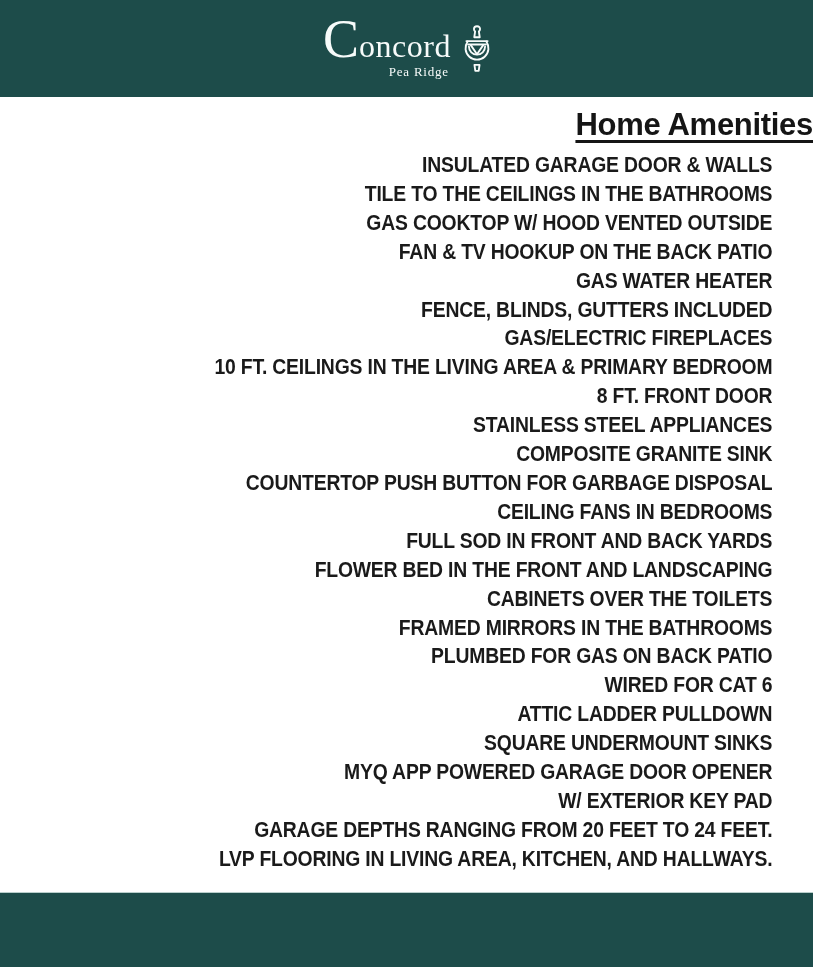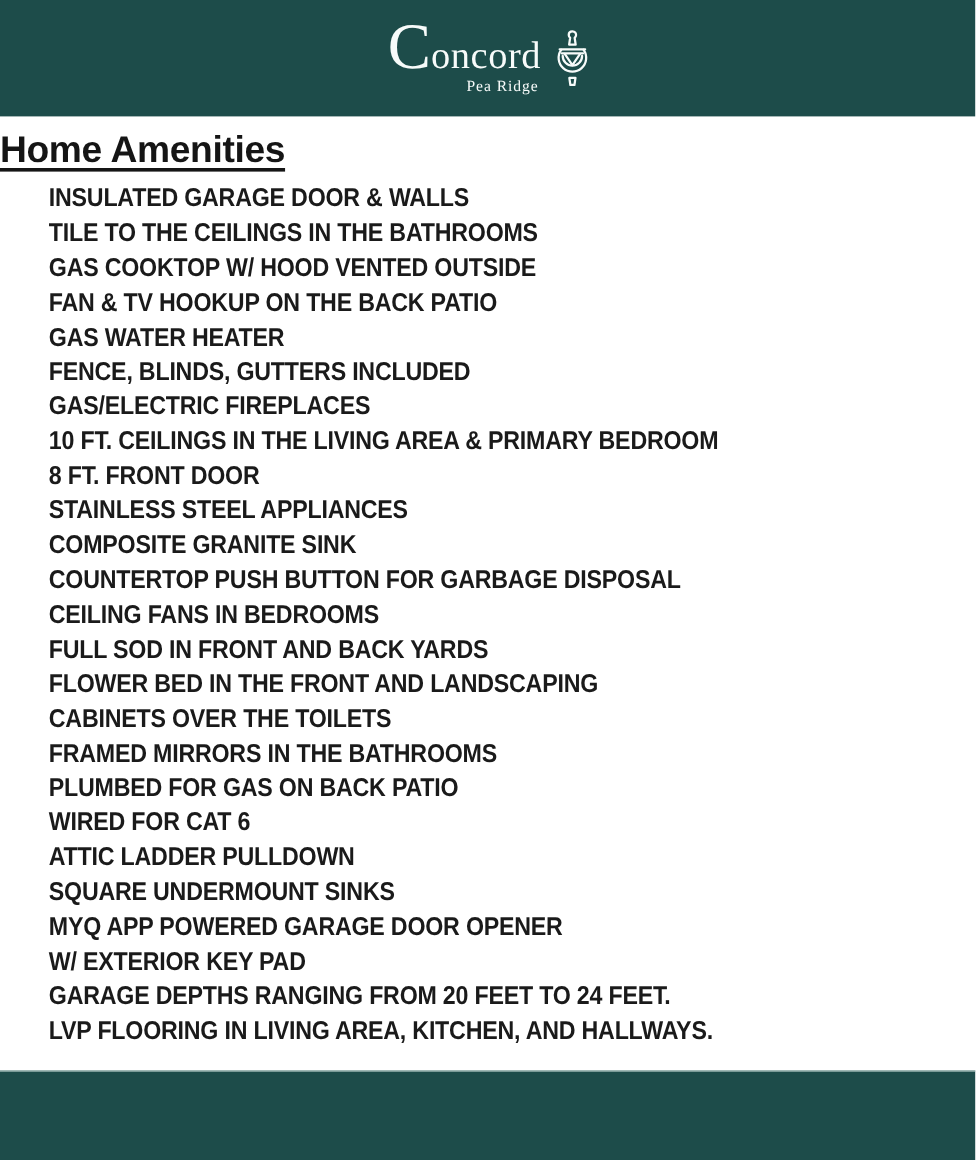--- a/index.html
+++ b/index.html
@@ -61,21 +61,21 @@
     padding-right: 2px;
   }
   .knocker {
     display: block;
     margin-top: 2px;
   }
 
   
   .main {
     flex: 1 1 auto;
-    text-align: left;
+    text-align: right;
     color: #181818;
     padding-top: 9px;
   }
   .title {
     font-size: 31px;
     font-weight: 700;
     letter-spacing: -0.3px;
     margin: 0 0 7px 0;
     line-height: 38px;
     text-decoration: underline;

